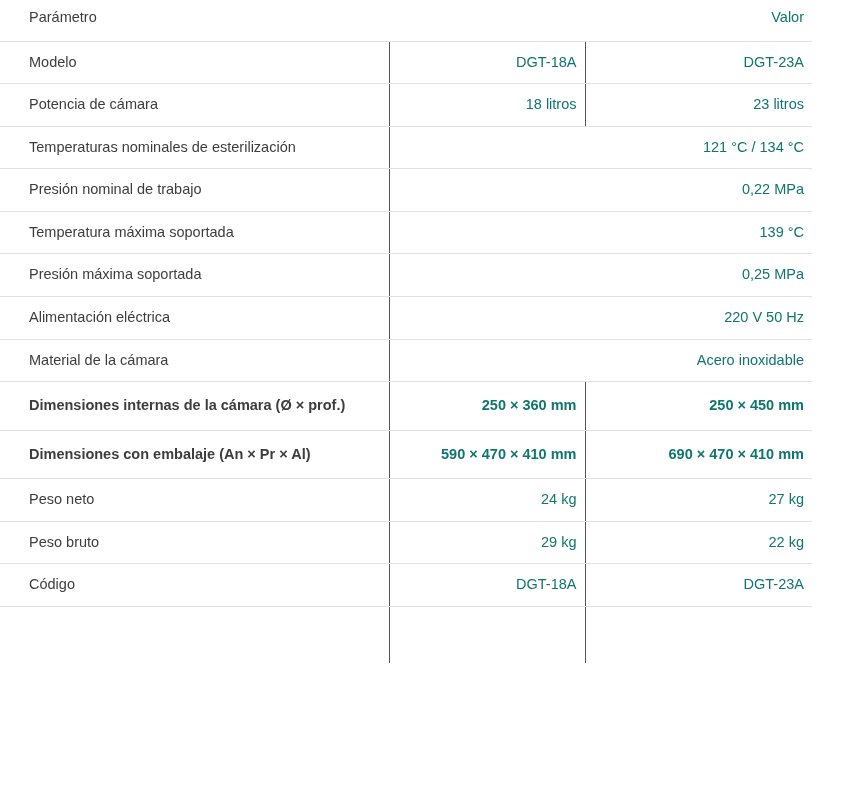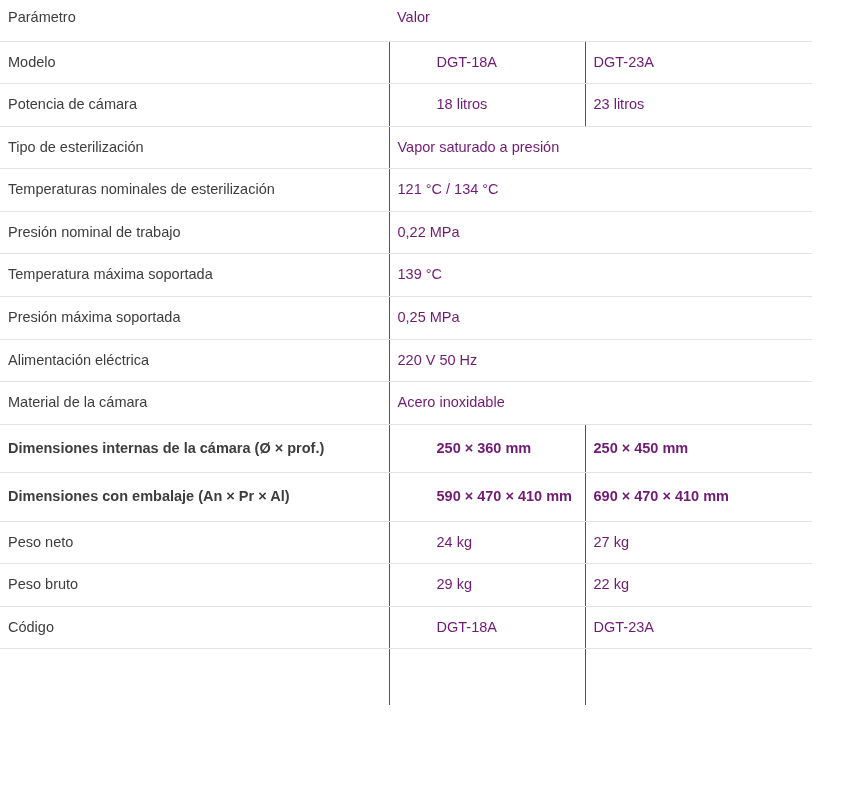--- a/index.html
+++ b/index.html
@@ -27,29 +27,29 @@
 
   .spec-table td {
     border-bottom: 1px solid #e2e2e2;
     padding: 11px 0 11px 0;
     vertical-align: middle;
     line-height: 1.35;
     color: #3d3d3d;
     font-weight: 400;
   }
   td.param {
-    padding-left: 8px;
+    padding-left: 29px;
     padding-right: 12px;
     text-align: left;
   }
   td.val {
-    text-align: left;
+    text-align: right;
     padding-left: 8px;
     padding-right: 8px;
-    color: #701a75;
+    color: #0f766e;
   }
   td.val-a { border-left: 1px solid #555; padding-left: 47px; }
   td.val-b { border-left: 1px solid #555; }
   td.val-span { border-left: 1px solid #555; }
 
   tr.head-row td {
     border-bottom: 1px solid #e2e2e2;
     padding-top: 8px;
     padding-bottom: 13px;
   }
@@ -78,24 +78,20 @@
     </tr>
   <tr>
         <td class="param">Modelo</td>
         <td class="val val-a">DGT-18A</td>
         <td class="val val-b">DGT-23A</td>
       </tr>
       <tr>
         <td class="param">Potencia de cámara</td>
         <td class="val val-a">18 litros</td>
         <td class="val val-b">23 litros</td>
-      </tr>
-      <tr>
-        <td class="param">Tipo de esterilización</td>
-        <td class="val val-span" colspan="2">Vapor saturado a presión</td>
       </tr>
       <tr>
         <td class="param">Temperaturas nominales de esterilización</td>
         <td class="val val-span" colspan="2">121 °C / 134 °C</td>
       </tr>
       <tr>
         <td class="param">Presión nominal de trabajo</td>
         <td class="val val-span" colspan="2">0,22 MPa</td>
       </tr>
       <tr>

